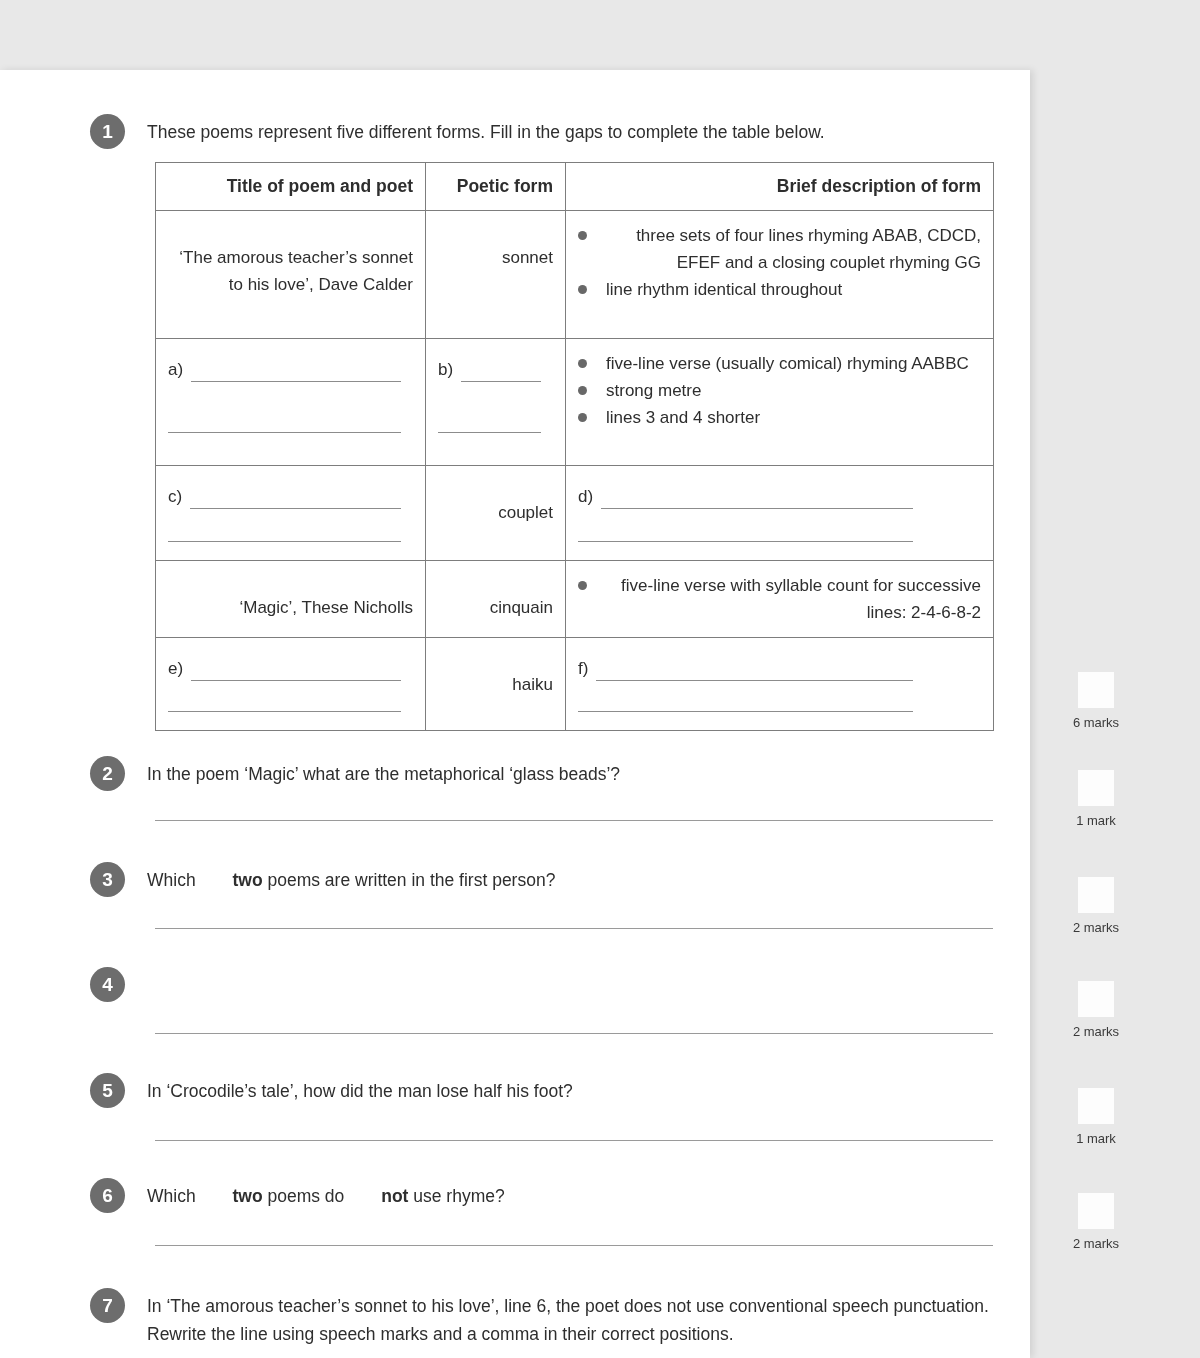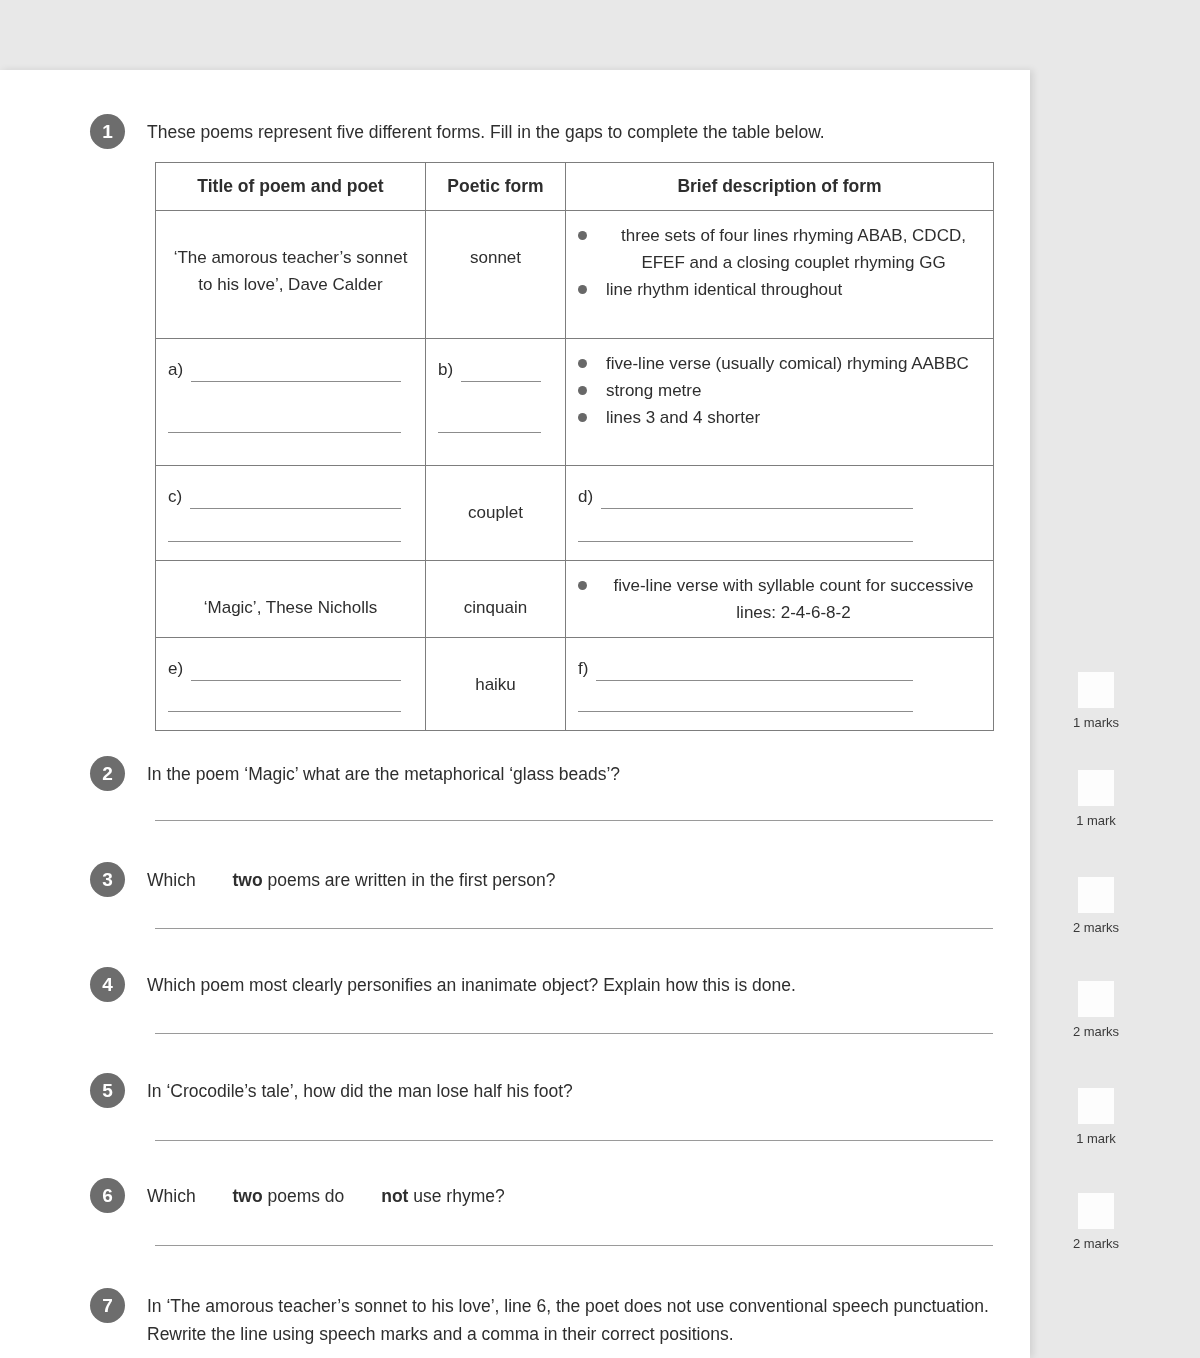--- a/index.html
+++ b/index.html
@@ -35,21 +35,21 @@
 
   
   table.forms {
     position: absolute; left: 155px; top: 92px;
     width: 838px; border-collapse: collapse; table-layout: fixed;
     font-size: 17px;
   }
   table.forms th, table.forms td {
     border: 1.5px solid #7d7d7d;
     vertical-align: top;
-    text-align: center;
+    text-align: right;
     padding: 11px 12px;
   }
   table.forms th { font-weight: bold; font-size: 17.5px; height: 48px; padding-top: 13px; }
   .col-title { width: 270px; }
   .col-form  { width: 140px; }
   .col-desc  { width: 428px; }
   td .cell-text { line-height: 27px; display: inline-block; padding-top: 2px; margin-top: 20px; }
 
   ul.bullets { list-style: none; }
   ul.bullets li { display: flex; gap: 19px; line-height: 27px; }
@@ -212,21 +212,20 @@
         <div class="q-text"><span>In the poem ‘Magic’ what are the metaphorical ‘glass beads’?</span></div>
       </div>
       <div class="answer-rule" style="top: 750px;"></div>
       <div class="question" style="top: 792px;">
         <div class="badge">3</div>
         <div class="q-text"><span>Which </span><b>two</b><span> poems are written in the first person?</span></div>
       </div>
       <div class="answer-rule" style="top: 858px;"></div>
       <div class="question" style="top: 897px;">
         <div class="badge">4</div>
-        <div class="q-text"><span>Which poem most clearly personifies an inanimate object? Explain how this is done.</span></div>
       </div>
       <div class="answer-rule" style="top: 963px;"></div>
       <div class="question" style="top: 1003px;">
         <div class="badge">5</div>
         <div class="q-text"><span>In ‘Crocodile’s tale’, how did the man lose half his foot?</span></div>
       </div>
       <div class="answer-rule" style="top: 1070px;"></div>
       <div class="question" style="top: 1108px;">
         <div class="badge">6</div>
         <div class="q-text"><span>Which </span><b>two</b><span> poems do </span><b>not</b><span> use rhyme?</span></div>
@@ -234,21 +233,21 @@
       <div class="answer-rule" style="top: 1175px;"></div>
       <div class="question" style="top: 1218px;">
         <div class="badge">7</div>
         <div class="q-text"><span>In ‘The amorous teacher’s sonnet to his love’, line 6, the poet does not use conventional speech punctuation. Rewrite the line using speech marks and a comma in their correct positions.</span></div>
       </div>
     </div>
 
   <div id="marks-rail">
       <div class="mark-item" style="top: 672px;">
         <div class="mark-box"></div>
-        <div class="mark-label">1 marks</div>
+        <div class="mark-label">6 marks</div>
       </div>
       <div class="mark-item" style="top: 770px;">
         <div class="mark-box"></div>
         <div class="mark-label">1 mark</div>
       </div>
       <div class="mark-item" style="top: 877px;">
         <div class="mark-box"></div>
         <div class="mark-label">2 marks</div>
       </div>
       <div class="mark-item" style="top: 981px;">

